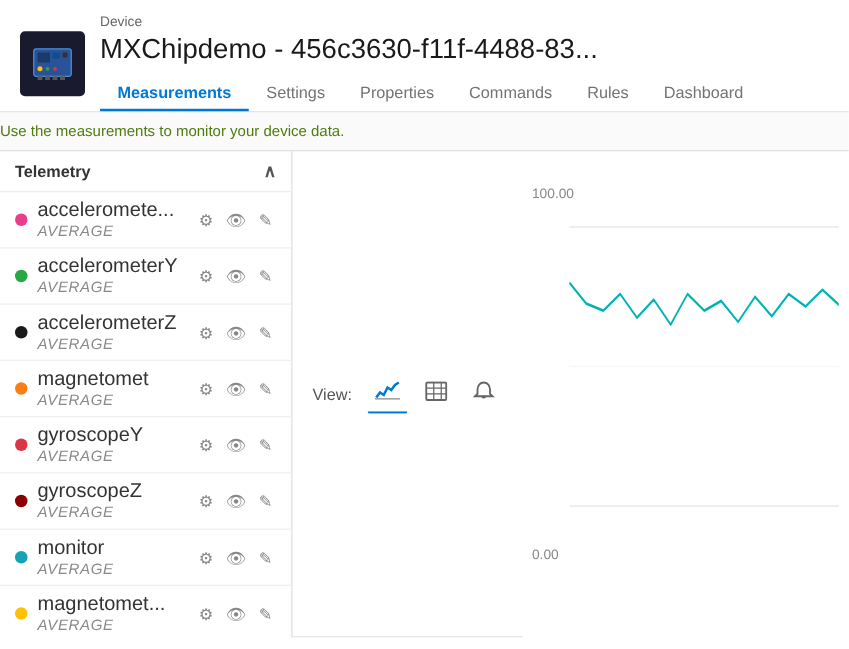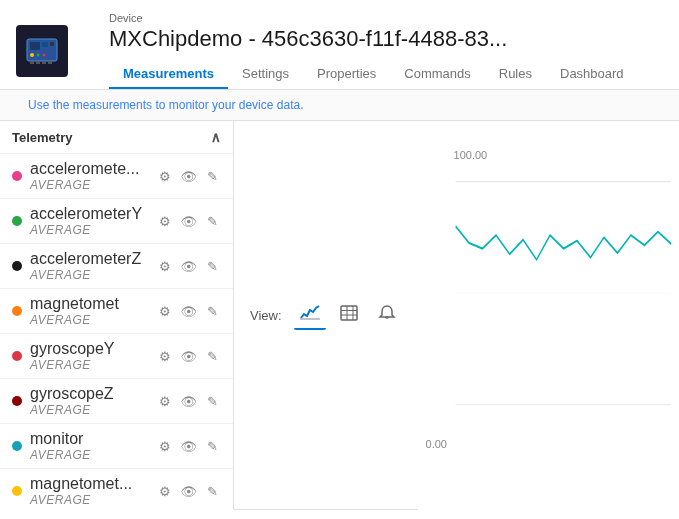--- a/index.html
+++ b/index.html
@@ -1,29 +1,29 @@
 <!DOCTYPE html>
 <html><head>
   <meta charset="utf-8">
   <style>
     * { box-sizing: border-box; margin: 0; padding: 0; }
     body { font-family: 'Segoe UI', Arial, sans-serif; font-size: 13px; background: #fff; color: #333; width: 679px; height: 519px; overflow: hidden; }
 
     .header-area { display: flex; align-items: center; padding: 12px 16px 0 16px; border-bottom: 1px solid #e0e0e0; }
     .device-icon { width: 52px; height: 52px; background: #1a1a2e; border-radius: 4px; display: flex; align-items: center; justify-content: center; margin-right: 12px; flex-shrink: 0; }
     .device-icon svg { width: 36px; height: 36px; }
-    .header-right { flex: 1; margin-left: 29px; }
+    .header-right { flex: 1; }
     .device-label { font-size: 11px; color: #666; margin-bottom: 2px; }
     .device-title { font-size: 22px; font-weight: 300; color: #1a1a1a; margin-bottom: 8px; }
 
     .nav-tabs { display: flex; gap: 0; }
     .nav-tab { padding: 6px 14px; font-size: 13px; color: #737373; cursor: pointer; border-bottom: 2px solid transparent; text-decoration: none; }
     .nav-tab.active { color: #0078d4; border-bottom: 2px solid #0078d4; font-weight: 600; }
 
-    .info-bar { padding: 8px 28px; font-size: 12px; color: #3b82f6; border-bottom: 1px solid #e0e0e0; background: #fafafa; }
+    .info-bar { padding: 8px 0; font-size: 12px; color: #4d7c0f; border-bottom: 1px solid #e0e0e0; background: #fafafa; }
 
     .main-content { display: flex; height: calc(519px - 130px); }
 
     .left-panel { width: 234px; border-right: 1px solid #e0e0e0; overflow-y: auto; flex-shrink: 0; }
 
     .telemetry-header { display: flex; align-items: center; justify-content: space-between; padding: 8px 12px; font-size: 13px; font-weight: 600; color: #333; border-bottom: 1px solid #eee; }
     .chevron-up { font-size: 14px; color: #555; }
 
     .telemetry-item { display: flex; align-items: center; padding: 6px 12px; border-bottom: 1px solid #f0f0f0; min-height: 44px; }
     .item-dot { width: 10px; height: 10px; border-radius: 50%; margin-right: 8px; flex-shrink: 0; }
@@ -36,21 +36,21 @@
     .right-panel { flex: 1; display: flex; flex-direction: row; overflow: hidden; }
 
     .view-bar { display: flex; align-items: center; padding: 8px 16px; border-bottom: 1px solid #e0e0e0; gap: 8px; }
     .view-label { font-size: 13px; color: #555; margin-right: 4px; }
     .view-btn { background: none; border: none; cursor: pointer; padding: 4px 6px; color: #555; font-size: 16px; border-radius: 2px; }
     .view-btn.active { color: #0078d4; border-bottom: 2px solid #0078d4; }
 
     .chart-area { flex: 1; position: relative; padding: 16px 8px 16px 16px; }
 
     .y-axis-label { position: absolute; left: 8px; font-size: 11px; color: #888; }
-    .y-label-100 { top: 28px; margin-left: 28px; }
+    .y-label-100 { top: 28px; }
     .y-label-0 { bottom: 60px; }
 
     .chart-svg { width: 100%; height: 100%; }
 
     
     .left-panel::-webkit-scrollbar { width: 6px; }
     .left-panel::-webkit-scrollbar-track { background: #f5f5f5; }
     .left-panel::-webkit-scrollbar-thumb { background: #ccc; border-radius: 3px; }
   </style>
 </head>

